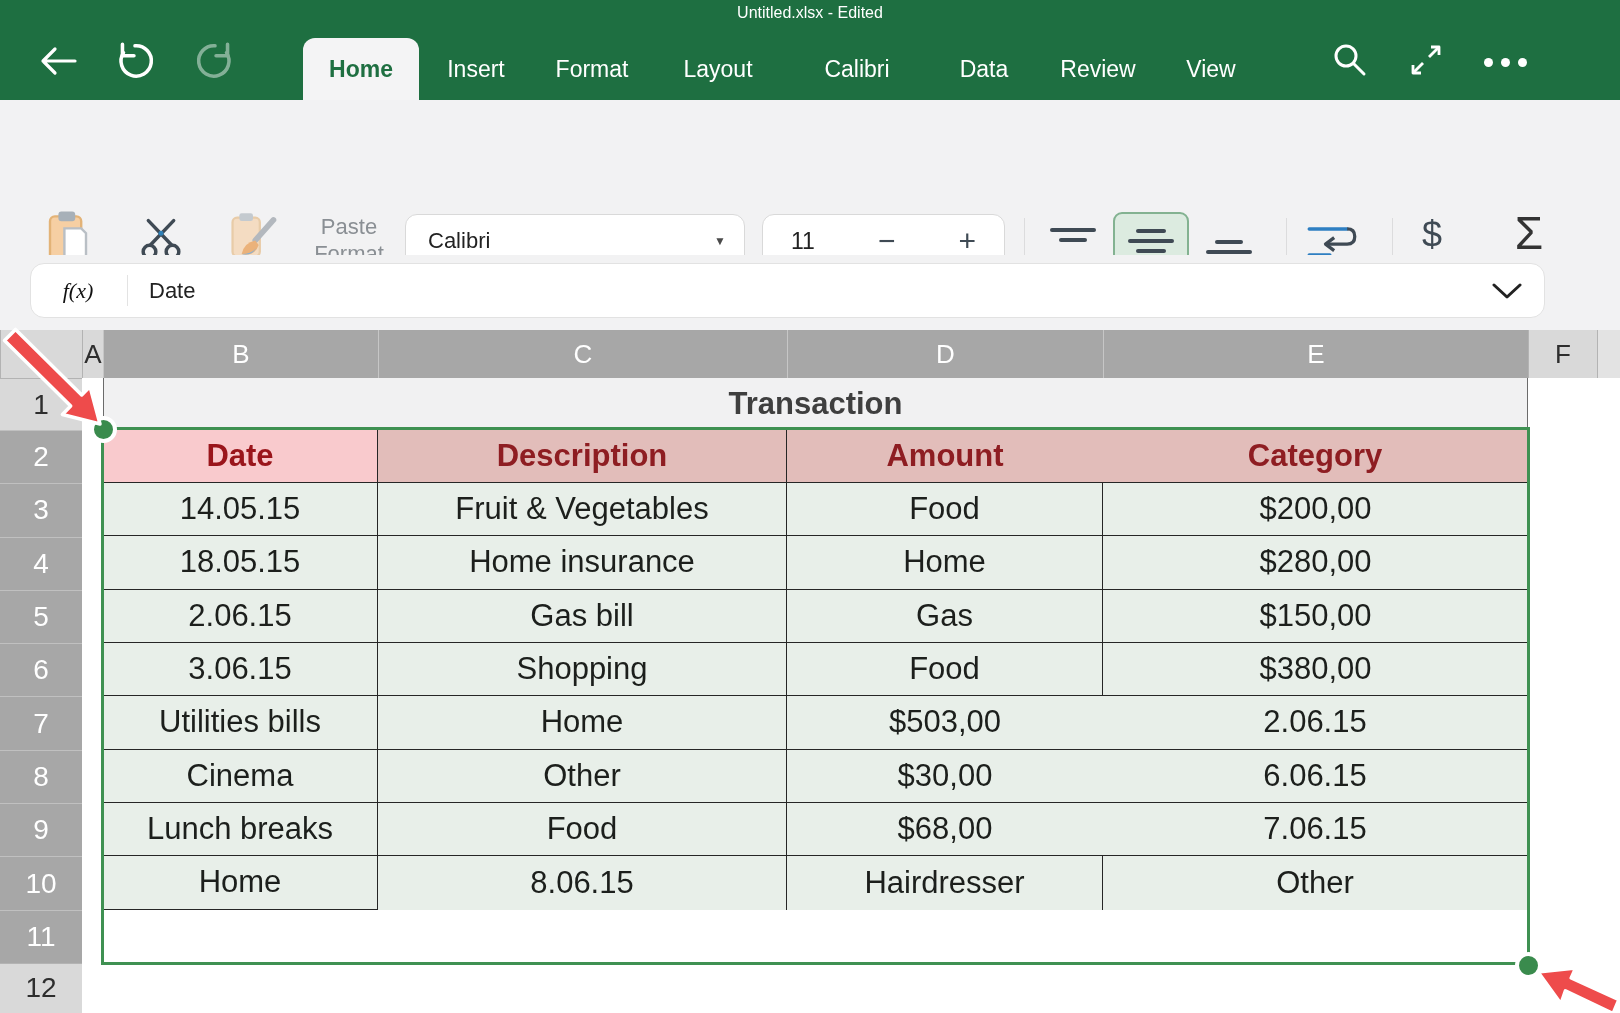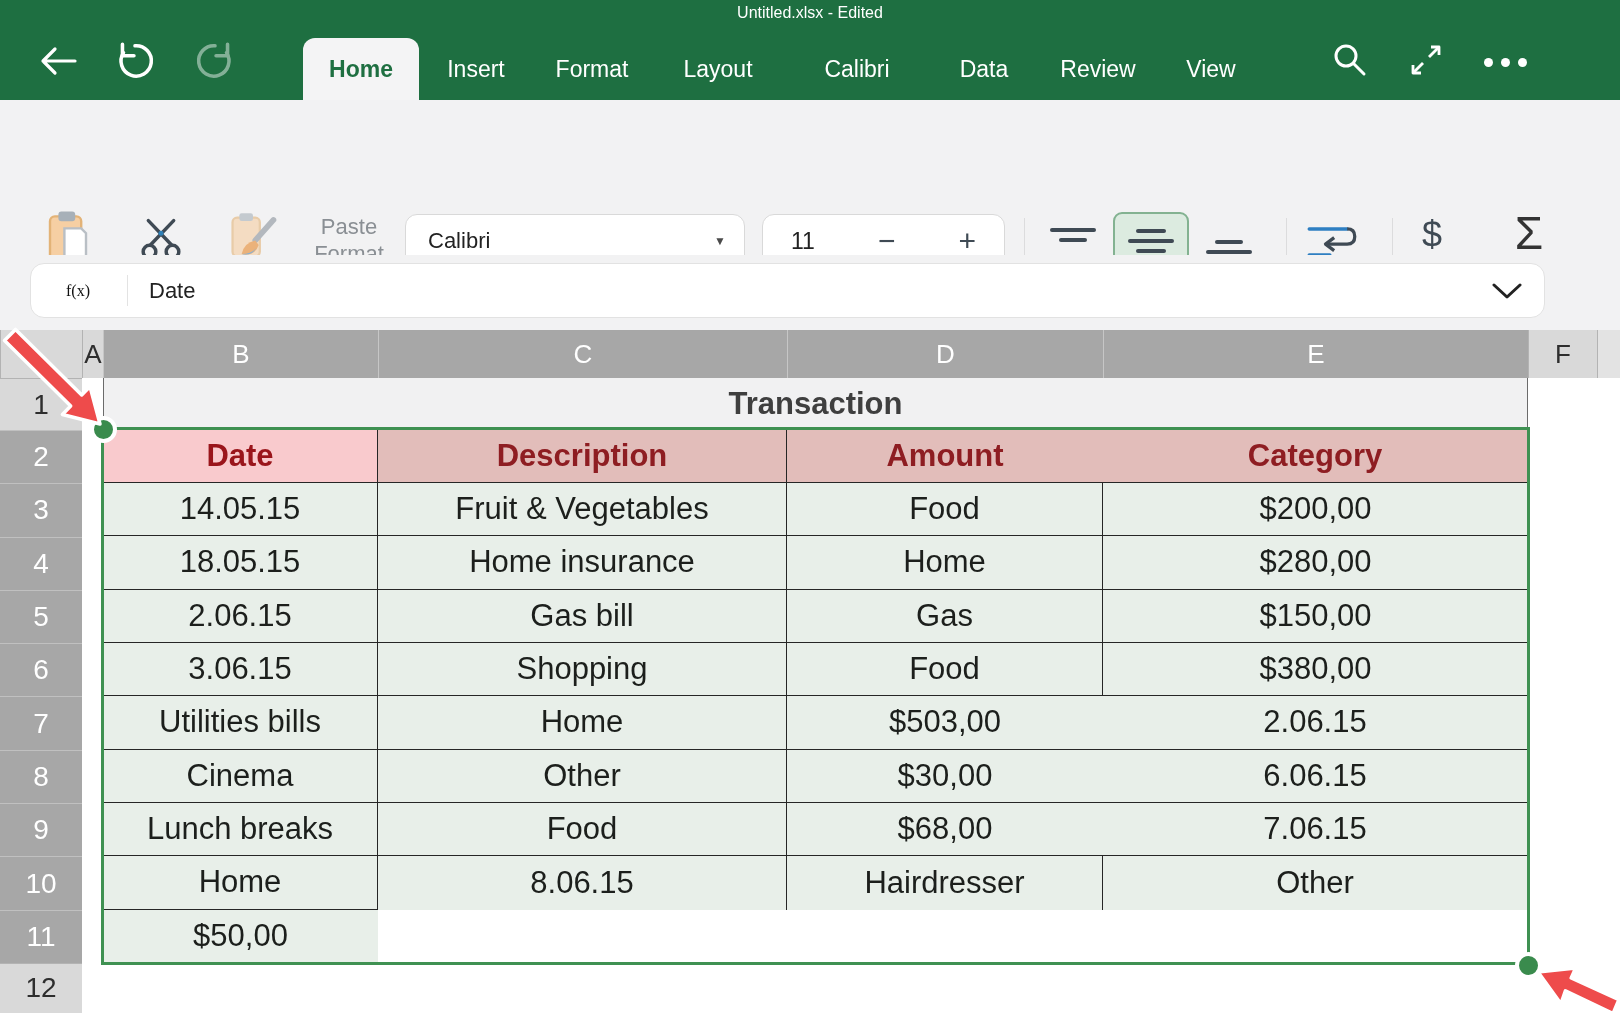--- a/index.html
+++ b/index.html
@@ -46,21 +46,21 @@
   .bars .b { height:4px; background:#3f4a54; border-radius:2px; }
   .bars.ctr { align-items:center; }
   .bars.lft { align-items:flex-start; }
   .bars.rgt { align-items:flex-end; }
   .big-sym { position:absolute; text-align:center; color:#3f4a54; }
   .autosum { position:absolute; left:1488px; top:180px; width:90px; font-size:20px; line-height:26px; color:#222; }
 
   
   .fstrip { position:absolute; left:0; top:255px; width:1620px; height:75px; background:#f2f2f3; }
   .fbox { position:absolute; left:30px; top:8px; width:1515px; height:55px; background:#fff; border:1px solid #e2e2e2; border-radius:14px; }
-  .fx { position:absolute; left:14px; top:0; width:66px; height:53px; line-height:53px; text-align:center; font-size:16px; font-family:"Liberation Serif",serif; color:#111; }
+  .fx { position:absolute; left:14px; top:0; width:66px; height:53px; line-height:53px; text-align:center; font-size:22px; font-style:italic; font-family:"Liberation Serif",serif; color:#111; }
   .fx-div { position:absolute; left:96px; top:11px; width:1px; height:31px; background:#e3e3e3; }
   .fvalue { position:absolute; left:118px; top:0; height:53px; line-height:53px; font-size:22px; color:#222; }
   .fchevron { position:absolute; right:22px; top:19px; }
 
   
   .sheet { position:absolute; left:0; top:330px; width:1620px; height:683px; background:#fff; }
   .colheads { position:absolute; left:0; top:0; width:1620px; height:48px; display:flex; }
   .ch { height:48px; display:flex; align-items:center; justify-content:center; font-size:26px; }
   .ch.dark { background:#a7a7a7; color:#fff; border-left:1px solid #c6c6c6; }
   .ch.light { background:#d9d9d9; color:#2e2e2e; border-left:1px solid #b3b3b3; }
@@ -386,21 +386,20 @@
       <div class="cell">Lunch breaks</div>
       <div class="cell">Food</div>
       <div class="cell last-col">$68,00</div>
 
       <div class="cell">7.06.15</div>
       <div class="cell">Home</div>
 
       <div class="cell last-row">8.06.15</div>
       <div class="cell last-row">Hairdresser</div>
       <div class="cell last-row">Other</div>
-      <div class="cell last-col last-row">$50,00</div>
     </div>
 
     <div class="sel-border"></div>
     <div class="handle" style="left:90px;top:86px"></div>
     <div class="handle" style="left:1515px;top:622px"></div>
   </div>
 
   <svg class="overlay" width="1620" height="1013" viewBox="0 0 1620 1013">
     <polygon points="4.5,340.6 70.7,406.1 62.4,414.5 100,424 90,386.5 81.7,394.9 15.5,329.4" fill="#EE4B4B" stroke="#fff" stroke-width="3.5" stroke-linejoin="round"></polygon>
     <polygon points="1618.9,999.6 1571.2,978.0 1575.7,968.0 1538,972 1560.9,1003.8 1565.4,990.8 1613.1,1013.5" fill="#EE4B4B" stroke="#fff" stroke-width="3.5" stroke-linejoin="round"></polygon>

